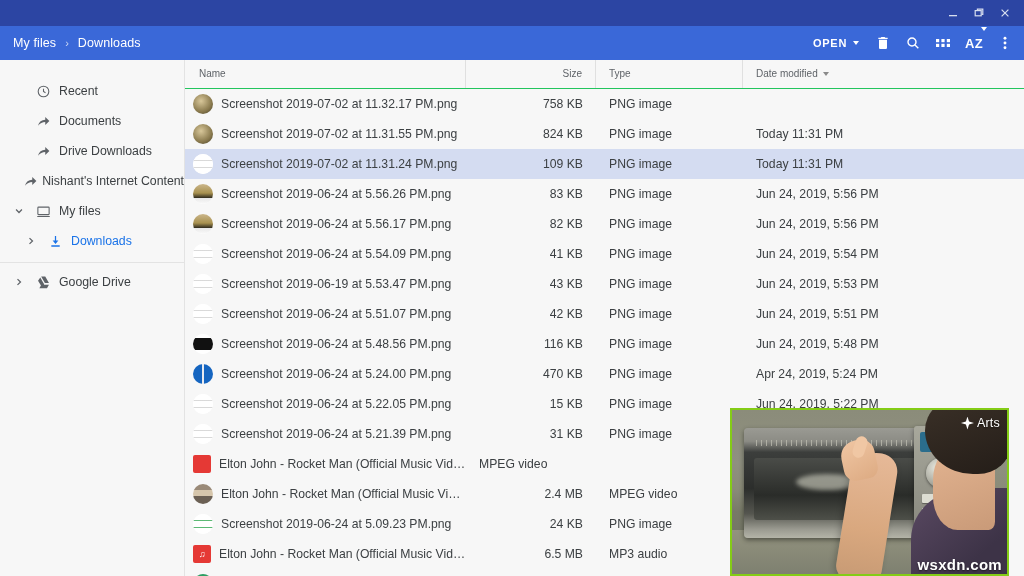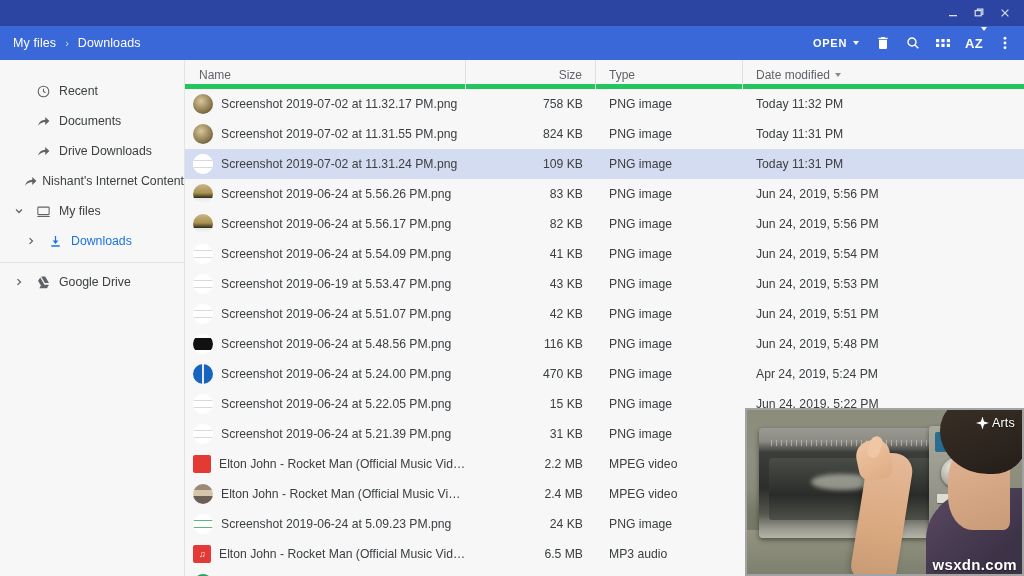--- a/index.html
+++ b/index.html
@@ -72,23 +72,23 @@
   .snav.l0 { padding-left: 8px; }
   .snav.l1 { padding-left: 20px; }
   .snav.sel .slabel { color: #1a73e8; }
   .snav.sel .sicon { color: #1a73e8; }
   .sdiv { height: 1px; background: #e3e3e3; margin: 6px 0 4px 0; }
   .snav svg { display: block; }
 
   
   .main { flex: 1; background: #f7f7f7; position: relative; overflow: hidden; }
   .hdr {
-    display: flex; height: 29px; align-items: flex-start;
-    border-bottom: 5px solid #22c55e; background: #f7f7f7;
-    font-size: 12px; color: #5f6368;
+    display: flex; height: 29px; align-items: flex-end;
+    border-bottom: 1px solid #22c55e; background: #f7f7f7;
+    font-size: 10px; color: #5f6368;
   }
   .hdr .cell { height: 29px; display: flex; align-items: center; }
   .c-name { width: 281px; padding-left: 14px; border-right: 1px solid #e0e0e0; }
   .c-size { width: 130px; justify-content: flex-end; padding-right: 13px;
             border-right: 1px solid #e0e0e0; }
   .c-type { width: 147px; padding-left: 13px; border-right: 1px solid #e0e0e0; }
   .c-date { flex: 1; padding-left: 13px; gap: 5px; }
   .hcaret { width: 0; height: 0; border-left: 3.5px solid transparent;
             border-right: 3.5px solid transparent; border-top: 4px solid #8a8a8a; }
 
@@ -107,23 +107,23 @@
   .thumb { width: 20px; height: 20px; border-radius: 50%;
            flex-shrink: 0; overflow: hidden; position: relative;
            background: #ffffff; }
   .thumb .tin { position: absolute; inset: 0; }
   .sq { width: 18px; height: 18px; border-radius: 2px; flex-shrink: 0;
         display: flex; align-items: center; justify-content: center;
         color: #fff; font-size: 9px; }
 
   
   .video {
-    position: absolute; right: 0; bottom: 0;
+    position: absolute; right: 15px; bottom: 0;
     width: 279px; height: 168px;
-    border: 2px solid #a3a3a3;
+    border: 2px solid #84cc16;
     overflow: hidden; background: #6e7060;
   }
   .vscene { position: absolute; inset: 0;
     background:
       linear-gradient(180deg, #8b8c7a 0%, #8f9080 32%, #8a8b79 48%, #787a68 62%, #6e7164 100%);
   }
   .counter { position: absolute; left: 0; right: 0; bottom: 0; height: 44px;
              background: linear-gradient(180deg,#93937f,#7e8070); }
   .oven { position: absolute; left: 12px; top: 18px; width: 200px; height: 110px;
           background: linear-gradient(180deg,#9a9a93 0%, #8c8c85 12%, #3c3e3c 22%,
@@ -383,23 +383,20 @@
                 <div class="tin" style="background:radial-gradient(circle at 40% 35%,#d8c79a,#8a7a4e 60%,#3f3a26)"></div>
               </span>
               <span class="fname">Screenshot 2019-07-02 at 11.32.17 PM.png</span>
             </div>
             <div class="cell r-size">
               <span>758 KB</span>
             </div>
             <div class="cell r-type">
               <span>PNG image</span>
             </div>
-            <div class="cell r-date">
-              <span>Today 11:32 PM</span>
-            </div>
           </div>
           <div class="row">
             <div class="cell r-name">
               <span class="thumb">
                 <div class="tin" style="background:radial-gradient(circle at 40% 35%,#d8c79a,#8a7a4e 60%,#3f3a26)"></div>
               </span>
               <span class="fname">Screenshot 2019-07-02 at 11.31.55 PM.png</span>
             </div>
             <div class="cell r-size">
               <span>824 KB</span>
@@ -584,23 +581,20 @@
               <span>PNG image</span>
             </div>
             <div class="cell r-date">
               <span></span>
             </div>
           </div>
           <div class="row">
             <div class="cell r-name">
               <span class="sq" style="background:#e53935"></span>
               <span class="fname">Elton John - Rocket Man (Official Music Video) (1).mp4</span>
-            </div>
-            <div class="cell r-size">
-              <span>2.2 MB</span>
             </div>
             <div class="cell r-type">
               <span>MPEG video</span>
             </div>
             <div class="cell r-date">
               <span></span>
             </div>
           </div>
           <div class="row">
             <div class="cell r-name">

